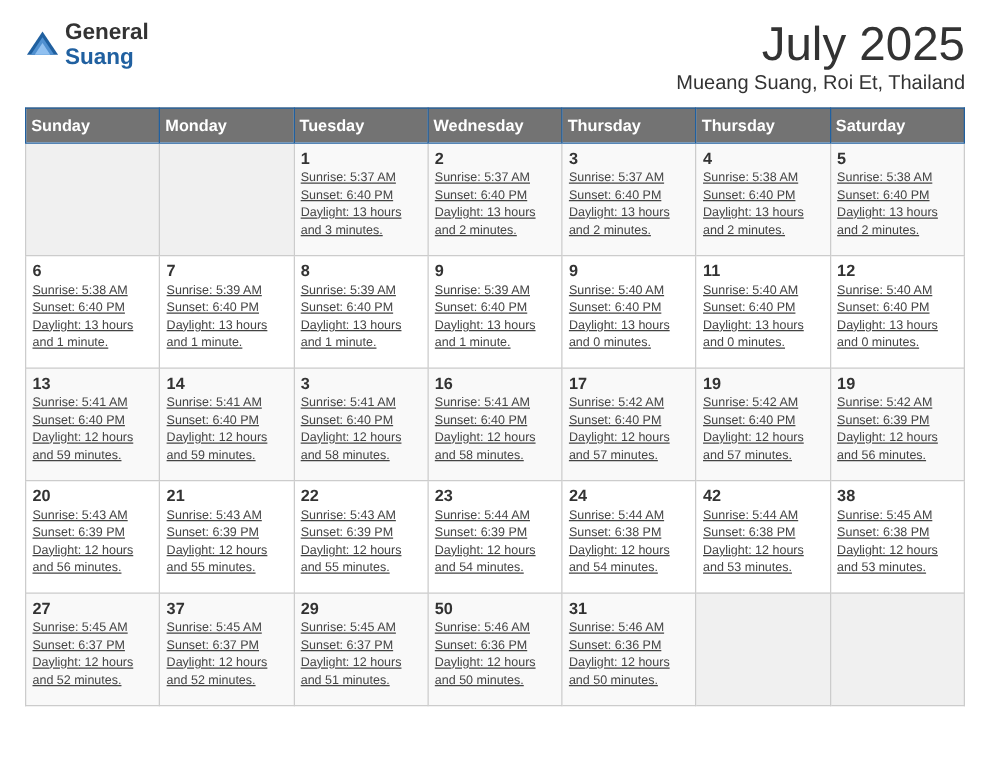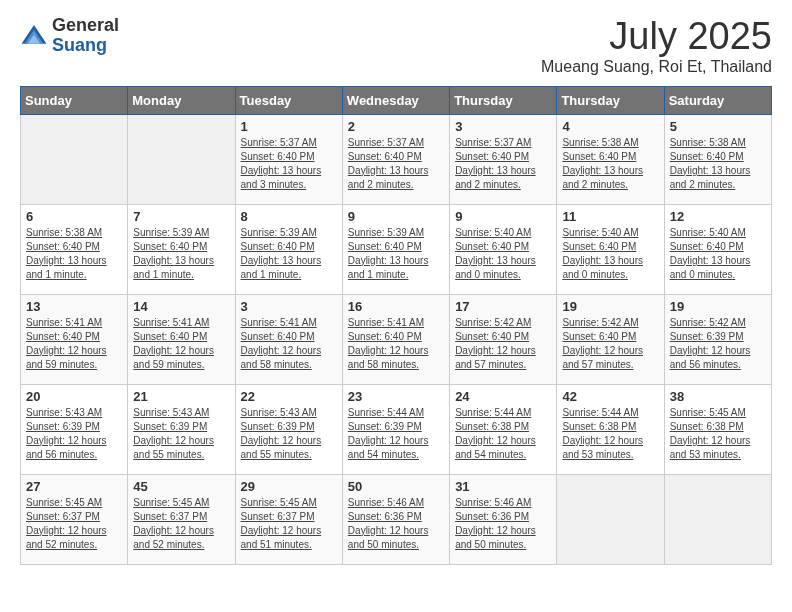--- a/index.html
+++ b/index.html
@@ -300,21 +300,21 @@
         </td>
       </tr>
       <tr>
         <td>
           <span class="day-num">27</span>
           <div class="cell-info">Sunrise: 5:45 AM
 Sunset: 6:37 PM
 Daylight: 12 hours and 52 minutes.</div>
         </td>
         <td>
-          <span class="day-num">45</span>
+          <span class="day-num">37</span>
           <div class="cell-info">Sunrise: 5:45 AM
 Sunset: 6:37 PM
 Daylight: 12 hours and 52 minutes.</div>
         </td>
         <td>
           <span class="day-num">29</span>
           <div class="cell-info">Sunrise: 5:45 AM
 Sunset: 6:37 PM
 Daylight: 12 hours and 51 minutes.</div>
         </td>

